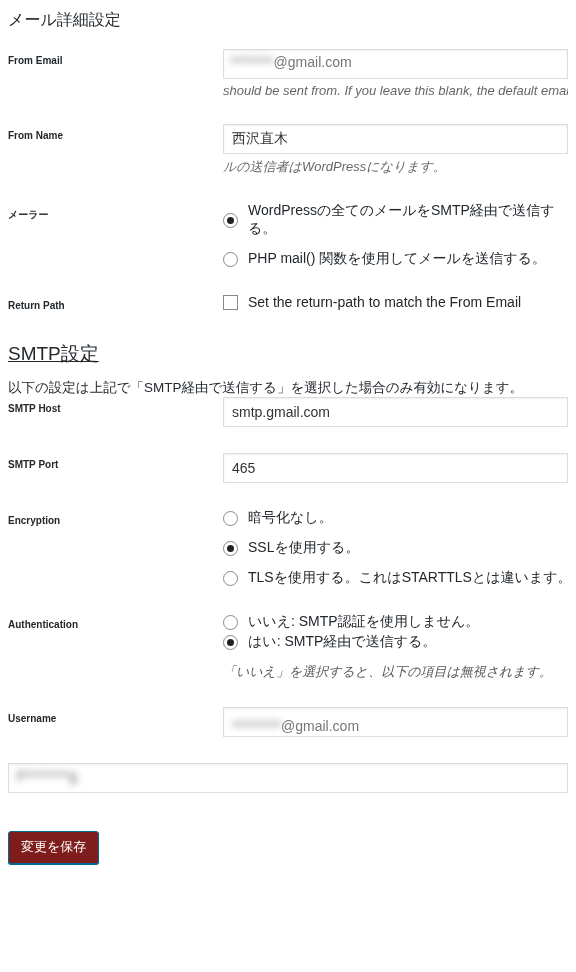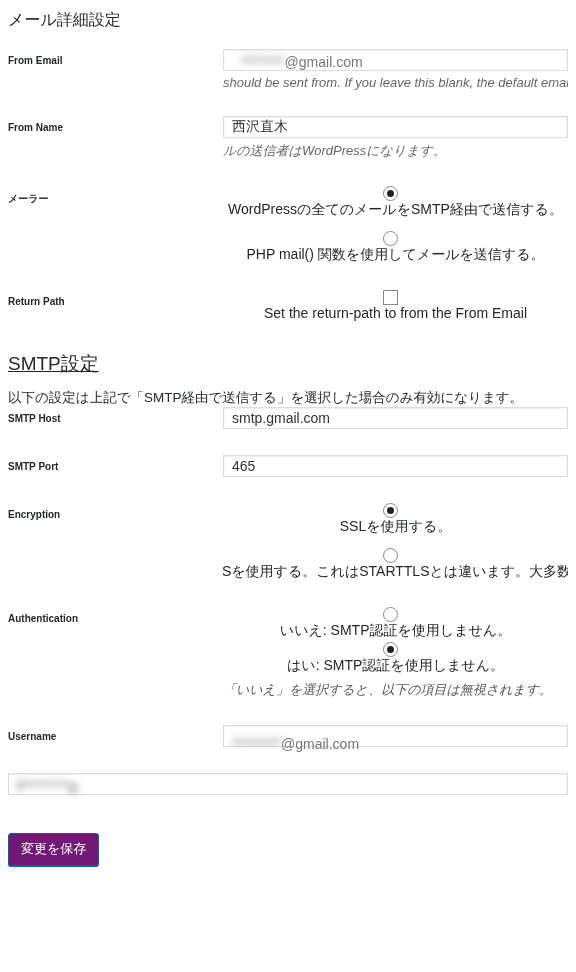--- a/index.html
+++ b/index.html
@@ -36,42 +36,41 @@
       font-size: 10px;
       padding-top: 6px;
       color: #23282d;
     }
     .field-col {
       flex: 1;
       min-width: 0;
     }
     input[type="text"], input[type="password"] {
       width: 100%;
-      height: 22px;
+      height: 30px;
       padding: 3px 8px;
       font-size: 14px;
       border: 1px solid #ddd;
       background: #fff;
       color: #333;
       box-shadow: inset 0 1px 2px rgba(0,0,0,.07);
     }
     .description {
       font-style: italic;
       color: #666;
       font-size: 13px;
       margin-top: 4px;
       white-space: nowrap;
       overflow: hidden;
     }
     .radio-line, .check-line {
       display: flex;
       align-items: center;
       margin-bottom: 12px;
       font-size: 14px;
-      flex-direction: column;
     }
     .radio-line:last-child { margin-bottom: 0; }
     .radio-shape, .check-shape {
       width: 15px;
       height: 15px;
       border: 1px solid #888;
       margin-right: 10px;
       flex: 0 0 15px;
       position: relative;
       background: #fff;
@@ -86,51 +85,51 @@
       border-radius: 50%;
     }
     .section-note {
       font-size: 13.5px;
     }
     .auth-lines .radio-line { margin-bottom: 2px; }
     .auth-desc {
       font-style: italic;
       color: #555;
       font-size: 13px;
-      margin-top: 6px;
+      margin-top: 12px;
     }
     .blur { color: transparent; text-shadow: 0 0 7px rgba(80,80,80,0.9); user-select:none; }
     .submit-btn {
       display: inline-block;
       margin-top: 12px;
       padding: 6px 12px 7px;
       font-size: 13px;
       color: #fff;
-      background: #701a75;
+      background: #7f1d1d;
       border: 1px solid #006799;
       border-radius: 3px;
       cursor: pointer;
       box-shadow: 0 1px 0 #006799;
     }
     .white-text { color:#777; font-size:14px; }
   </style>
 </head>
 <body>
 
 
 
 <h2>メール詳細設定</h2>
 
 
 <div class="row">
   <div class="label-col">From Email</div>
   <div class="field-col">
     <div style="position:relative;">
       <input type="text" value="" style="padding-left: 9px;">
-      <span style="position:absolute; left:18px; top:5px; font-size:14px; pointer-events:none;">
+      <span style="position:absolute; left:7px; top:5px; font-size:14px; pointer-events:none;">
         <span class="blur">********</span><span class="white-text">@gmail.com</span>
       </span>
     </div>
     <div class="description">should be sent from. If you leave this blank, the default email w</div>
   </div>
 </div>
 
 
 <div class="row">
   <div class="label-col">From Name</div>
@@ -154,21 +153,21 @@
     </div>
   </div>
 </div>
 
 
 <div class="row">
   <div class="label-col">Return Path</div>
   <div class="field-col">
     <div class="check-line" style="margin-bottom:0;">
       <span class="check-shape"></span>
-      <span>Set the return-path to from the From Email</span>
+      <span>Set the return-path to match the From Email</span>
     </div>
   </div>
 </div>
 
 <h3>SMTP設定</h3>
 <div class="section-note">以下の設定は上記で「SMTP経由で送信する」を選択した場合のみ有効になります。</div>
 
 
 <div class="row">
   <div class="label-col">SMTP Host</div>
@@ -183,41 +182,45 @@
   <div class="field-col">
     <input type="text" value="465" style="">
   </div>
 </div>
 
 
 <div class="row">
   <div class="label-col">Encryption</div>
   <div class="field-col">
     <div class="radio-line">
+      <span class="radio-shape"></span>
+      <span>暗号化なし。</span>
+    </div>
+    <div class="radio-line">
       <span class="radio-shape checked"></span>
       <span>SSLを使用する。</span>
     </div>
     <div class="radio-line" style="margin-bottom:0; white-space:nowrap; overflow:hidden;">
       <span class="radio-shape"></span>
       <span>TLSを使用する。これはSTARTTLSとは違います。大多数の</span>
     </div>
   </div>
 </div>
 
 
 <div class="row">
   <div class="label-col">Authentication</div>
   <div class="field-col auth-lines">
     <div class="radio-line">
       <span class="radio-shape"></span>
       <span>いいえ: SMTP認証を使用しません。</span>
     </div>
     <div class="radio-line">
       <span class="radio-shape checked"></span>
-      <span>はい: SMTP認証を使用しません。</span>
+      <span>はい: SMTP経由で送信する。</span>
     </div>
     <div class="auth-desc">「いいえ」を選択すると、以下の項目は無視されます。</div>
   </div>
 </div>
 
 
 <div class="row">
   <div class="label-col">Username</div>
   <div class="field-col">
     <div style="position:relative;">

